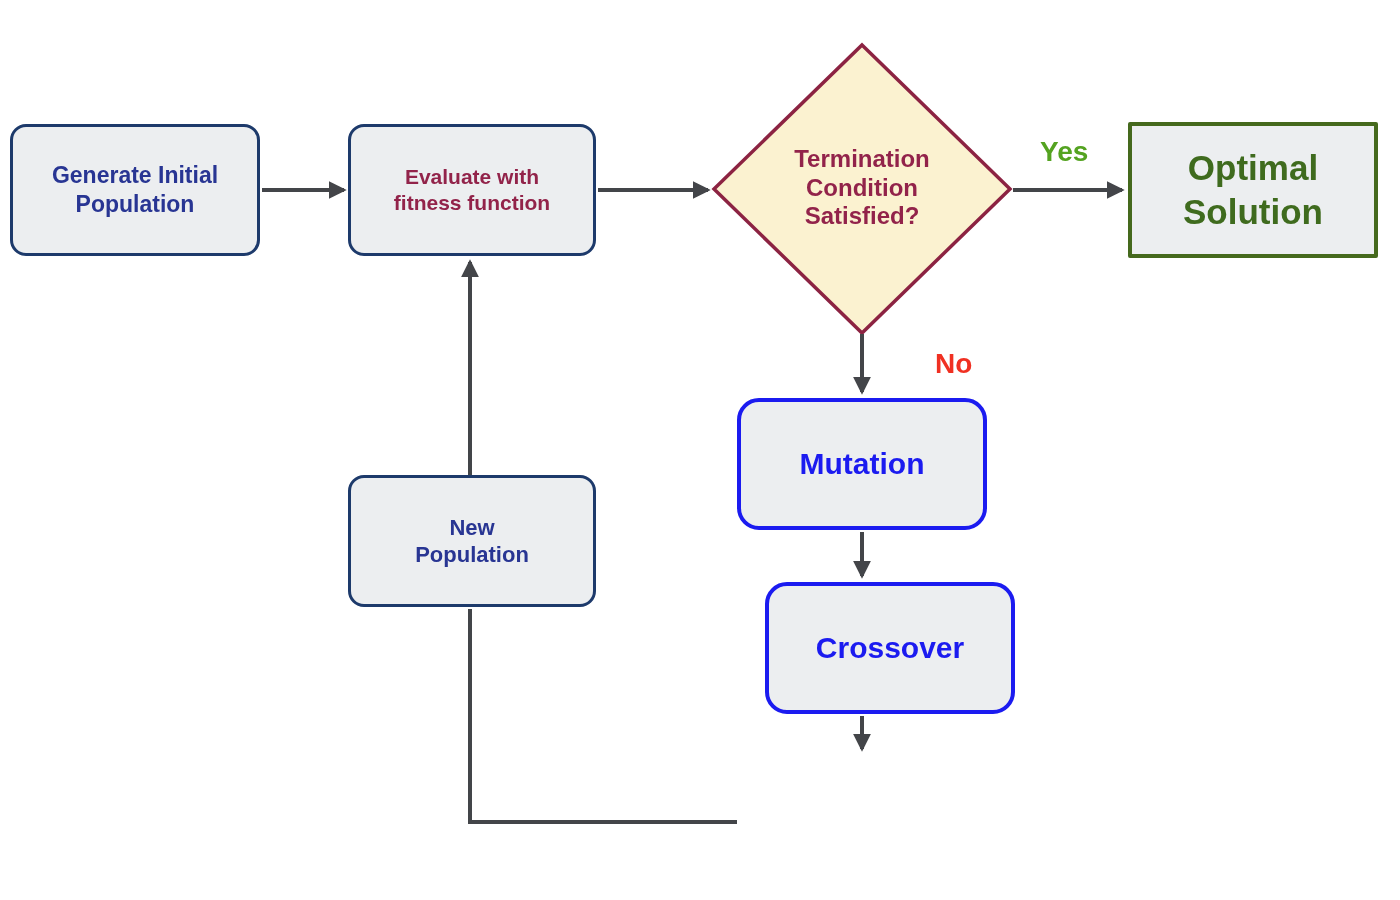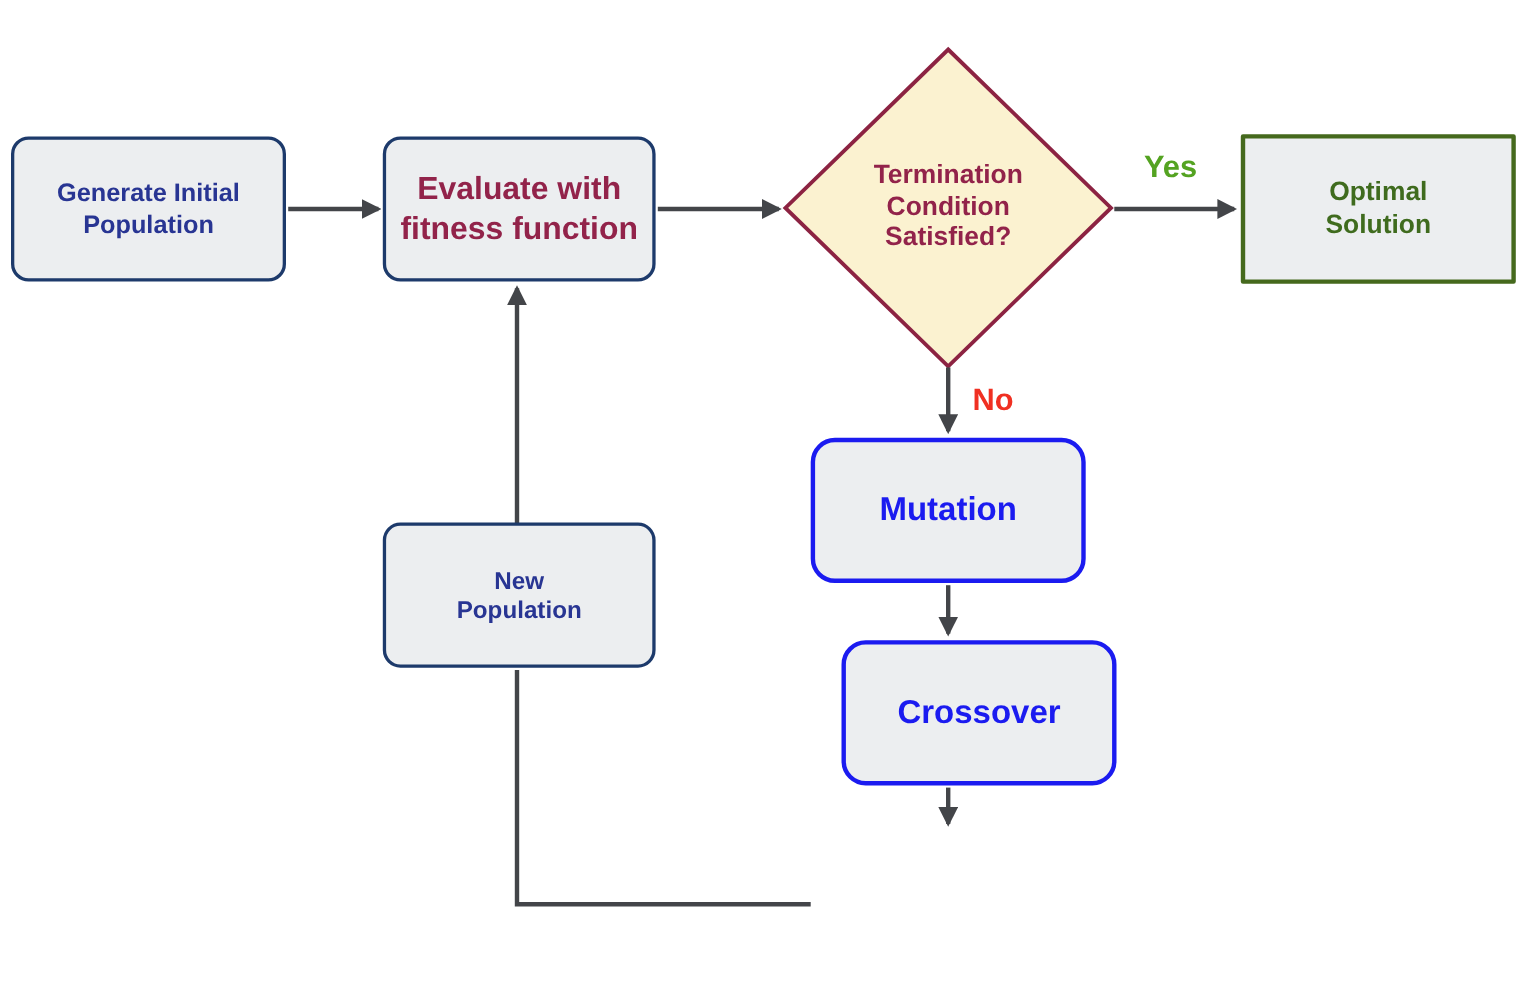--- a/index.html
+++ b/index.html
@@ -23,51 +23,51 @@
   .node.transparent { background: transparent; border: none; }
 
   #node-generate {
     left: 10px; top: 124px; width: 250px; height: 132px;
     border: 3px solid var(--navy); border-radius: 16px;
     color: var(--navy-text); font-size: 23px;
   }
   #node-evaluate {
     left: 348px; top: 124px; width: 248px; height: 132px;
     border: 3px solid var(--navy); border-radius: 16px;
-    color: var(--maroon-text); font-size: 29px;
+    color: var(--maroon-text); font-size: 21px;
   }
   #node-termination {
     left: 742px; top: 140px; width: 240px; height: 96px;
     color: var(--maroon-text); font-size: 24px; line-height: 1.2;
   }
   #node-optimal {
     left: 1128px; top: 122px; width: 250px; height: 136px;
     border: 4px solid var(--green-border); border-radius: 2px;
-    color: var(--green-text); font-size: 24px;
+    color: var(--green-text); font-size: 35px;
   }
   #node-selection, #node-crossover, #node-mutation {
     left: 737px; width: 250px; height: 132px;
     border: 4px solid var(--blue); border-radius: 22px;
     color: var(--blue); font-size: 30px;
   }
   #node-selection  { top: 398px; }
   #node-crossover  { top: 582px; margin-left: 28px; }
   #node-mutation   { top: 755px; }
   #node-newpop {
     left: 348px; top: 475px; width: 248px; height: 132px;
     border: 3px solid var(--navy); border-radius: 16px;
     color: var(--navy-text); font-size: 22px;
   }
 
   .edge-label {
     position: absolute; font-weight: bold; font-size: 28px;
     white-space: nowrap;
   }
   #label-yes { left: 1040px; top: 136px; color: var(--yes-green); }
-  #label-no  { left: 884px;  top: 348px; color: var(--no-red); }
+  #label-no  { left: 935px;  top: 348px; color: var(--no-red); }
 
   line, polyline { stroke: var(--arrow); stroke-width: 4; fill: none; }
   .diamond-shape { fill: var(--cream); stroke: var(--maroon); stroke-width: 3.5; }
 </style>
 </head>
 <body>
 
 <div class="stage">
 
   <svg class="connector-layer" viewBox="0 0 1400 900" xmlns="http://www.w3.org/2000/svg">

